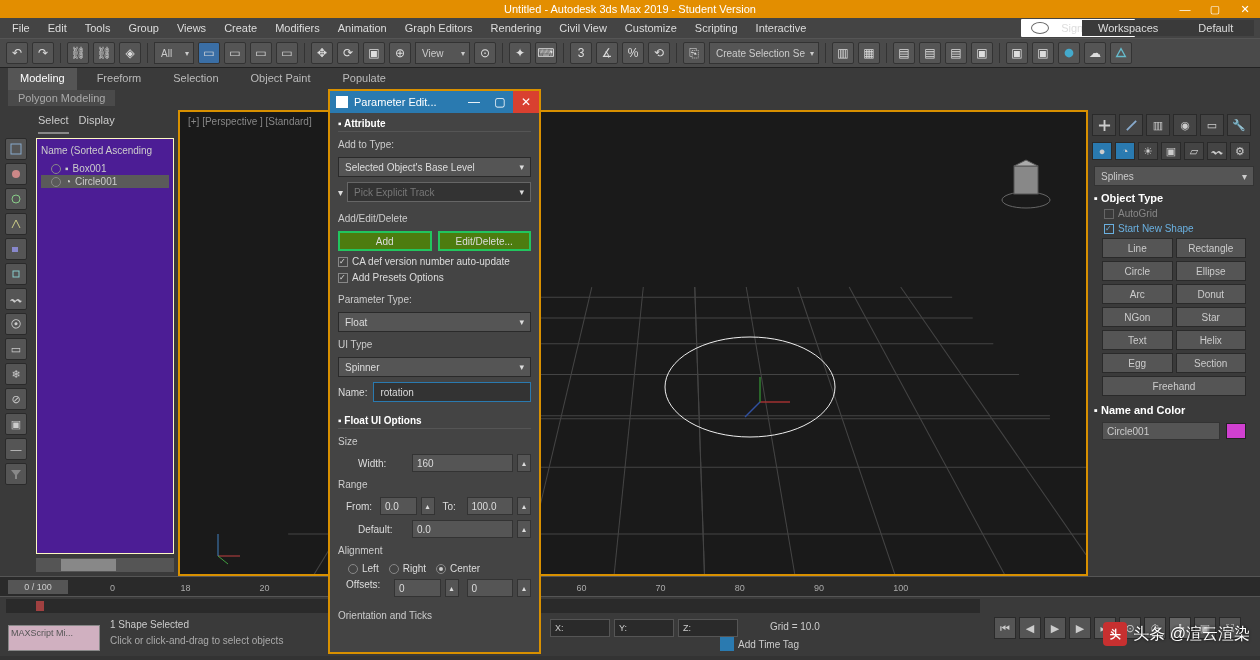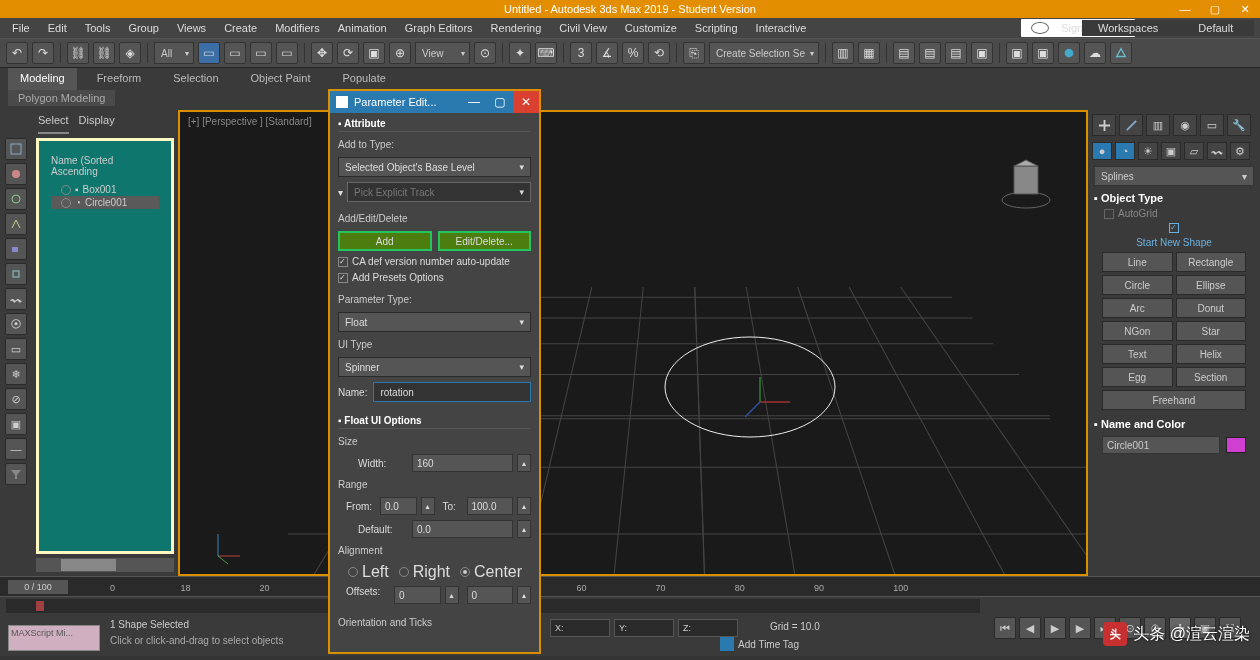--- a/index.html
+++ b/index.html
@@ -39,21 +39,21 @@
 
 
 .left { width:178px; background:#3a3a3a; display:flex; }
 .leftcol { width:32px; background:#3a3a3a; display:flex; flex-direction:column; padding-top:28px; gap:3px; align-items:center; }
 .leftcol .ic { width:22px; height:22px; background:#555; border:1px solid #2a2a2a; border-radius:2px; display:flex; align-items:center; justify-content:center; }
 .leftcol .ic svg{ width:12px; height:12px;}
 .lefttree { flex:1; display:flex; flex-direction:column; }
 .lefttabs { height:24px; display:flex; padding:4px 6px 0; gap:10px; }
 .lefttabs span { color:#ccc; font-size:11px; }
 .lefttabs span.active { border-bottom:2px solid #888; }
-.treebox { flex:1; border:3px solid #fef9c3; margin:4px; padding:12px; background:#0f766e; overflow:hidden; }
+.treebox { flex:1; border:1px solid #fef9c3; margin:4px; padding:4px; background:#4c1d95; overflow:hidden; }
 .treebox .thead { color:#ccc; font-size:10px; padding:2px 0 6px; }
 .treebox .row { display:flex; align-items:center; gap:4px; padding:1px 0 1px 10px; font-size:10px;}
 .treebox .row.sel { background:#5a5a5a; }
 .treebox .row .eye{ width:10px; height:10px; border:1px solid #888; border-radius:50%;}
 .treescroll { height:14px; background:#555; margin:0 4px 4px; position:relative; }
 .treescroll .thumb{ position:absolute; left:18%; top:1px; height:12px; width:40%; background:#888; }
 
 
 .viewport { flex:1; background:#1a1a1a; border:2px solid #d89000; position:relative; overflow:hidden; }
 .vplabel { position:absolute; top:4px; left:8px; color:#888; font-size:10px; }
@@ -78,21 +78,21 @@
 .rollhdr::before { content:"▪ "; }
 .lbl { color:#ccc; padding:2px 0; }
 .ddl { height:20px; background:#555; border:1px solid #2a2a2a; display:flex; align-items:center; padding:0 6px; position:relative; font-size:10px; }
 .ddl::after { content:"▾"; position:absolute; right:6px; font-size:9px;}
 .btnrow { display:flex; gap:6px; }
 .minibtn { flex:1; height:20px; background:#4d7c0f; border:2px solid #22c55e; display:flex; align-items:center; justify-content:center; font-size:10px; }
 .txtfield { height:20px; background:#333; border:1px solid #2a7ab0; padding:0 6px; display:flex; align-items:center; font-size:10px; }
 .chk { display:flex; align-items:center; gap:4px; font-size:10px; }
 .chk .box{ width:10px; height:10px; border:1px solid #888;}
 .chk .box.on::after{ content:"✓"; font-size:8px; color:#ddd; display:block; line-height:8px;}
-.radio { display:flex; align-items:center; gap:4px; font-size:16px;text-align:center; }
+.radio { display:flex; align-items:center; gap:4px; font-size:10px;text-align:center; }
 .radio .dot{ width:10px; height:10px; border:1px solid #888; border-radius:50%;}
 .radio .dot.on::after{ content:""; display:block; width:4px; height:4px; background:#ccc; border-radius:50%; margin:2px;}
 .spin { display:flex; align-items:center; gap:4px; }
 .spin .nm{ width:50px; font-size:10px;}
 .spin .val{ flex:1; height:18px; background:#555; border:1px solid #333; padding:0 4px; font-size:10px; display:flex; align-items:center;}
 .spin .ar{ width:14px; height:18px; background:#555; border:1px solid #333; display:flex; align-items:center; justify-content:center; font-size:8px;}
 .twocol{ display:flex; gap:8px;}
 .radiorow{ display:flex; gap:10px; padding-left:10px;}
 
 
@@ -103,21 +103,21 @@
 .rsubtabs{ display:flex; padding:2px 4px; gap:3px; flex-wrap:wrap;}
 .rsubtabs .t{ width:20px; height:18px; background:#444; border:1px solid #2a2a2a; display:flex; align-items:center; justify-content:center;}
 .rsubtabs .t.active{ background:#2a7ab0;}
 .rddl { margin:4px 6px; height:20px; background:#555; border:1px solid #333; display:flex; align-items:center; padding:0 6px; font-size:10px; position:relative;}
 .rddl::after{ content:"▾"; position:absolute; right:6px;}
 .rroll{ margin:4px 6px; }
 .rroll .hdr{ font-size:11px; color:#fff; padding:2px 0; font-weight:bold;}
 .rroll .hdr::before{content:"▪ ";}
 .autogrid{ display:flex; align-items:center; gap:4px; padding:2px 10px; font-size:10px; color:#888;}
 .autogrid .box{width:10px;height:10px;border:1px solid #666;}
-.startshape{ display:flex; align-items:center; gap:4px; padding:2px 10px; font-size:10px; color:#6ab0e0;flex-direction:column;}
+.startshape{ display:flex; align-items:center; gap:4px; padding:2px 10px; font-size:10px; color:#6ab0e0;}
 .startshape .box{width:10px;height:10px;border:1px solid #6ab0e0;}
 .startshape .box.on::after{content:"✓";font-size:8px;color:#6ab0e0;display:block;line-height:8px;}
 .btngrid{ display:grid; grid-template-columns:1fr 1fr; gap:3px; padding:2px 8px;}
 .btngrid .b{ height:20px; background:#555; border:1px solid #2a2a2a; display:flex; align-items:center; justify-content:center; font-size:10px;}
 .btngrid .b.wide{ grid-column:1/3;}
 .colorrow{ display:flex; align-items:center; gap:6px; padding:4px 8px;}
 .colorrow .fld{ flex:1; height:18px; background:#555; border:1px solid #333; padding:0 4px; font-size:10px; display:flex; align-items:center;}
 .colorrow .sw{ width:20px; height:16px; background:#d040d0; border:1px solid #222;}
 
 

